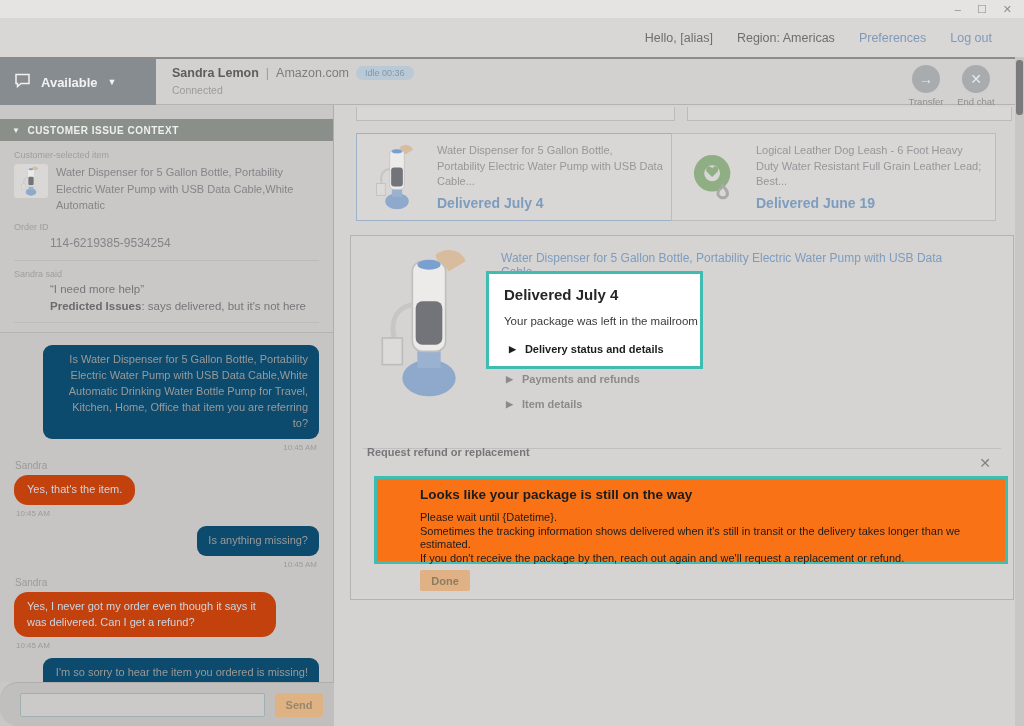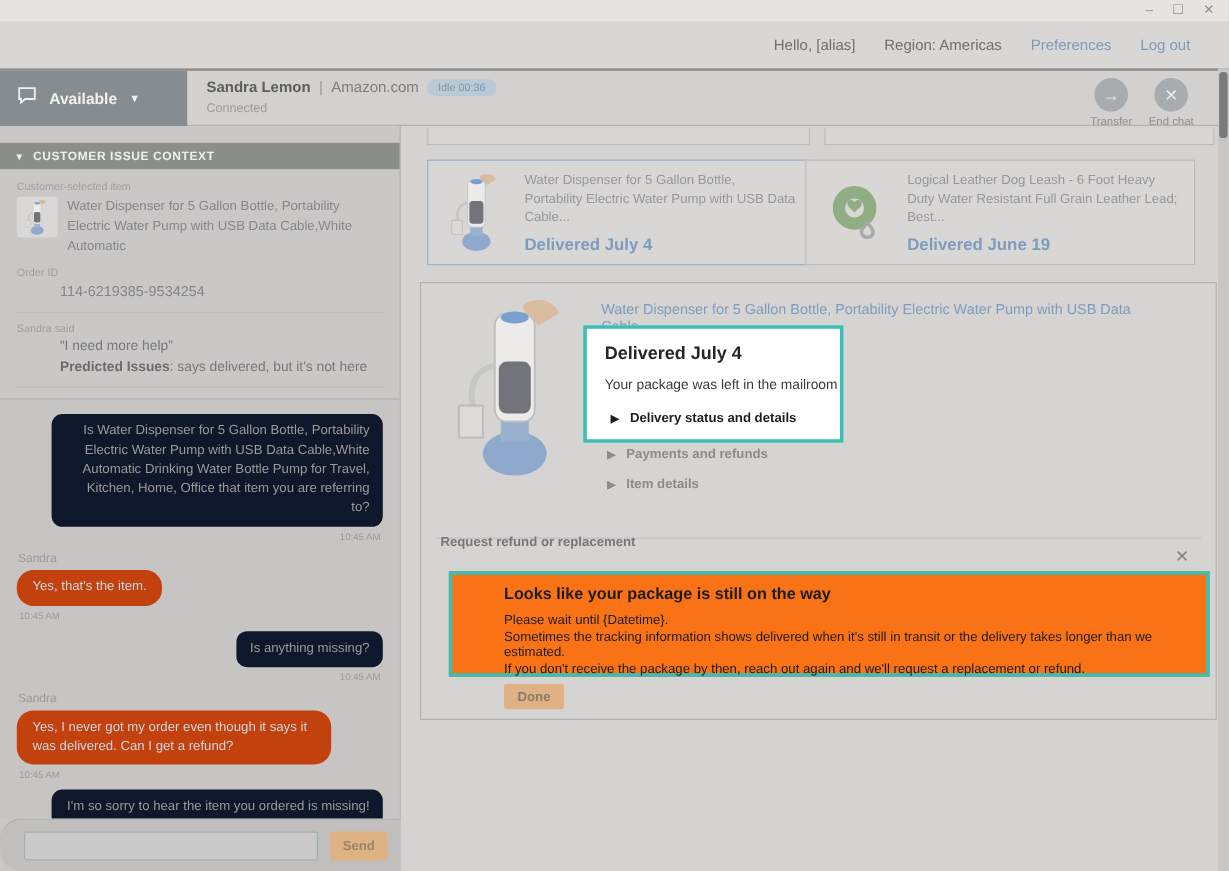--- a/index.html
+++ b/index.html
@@ -54,21 +54,21 @@
   .ctx-div { border-top:1px solid #bcbcba; margin:6px 0 8px; }
   .quote { font-size:11.5px; color:#77777b; margin:4px 0 5px 36px; }
   .predicted { font-size:11.5px; color:#77777b; margin-left:36px; margin-bottom:10px; }
   .predicted b { color:#6b6b6f; }
   .transcript-row { display:flex; align-items:center; gap:9px; font-size:12.5px; color:#8a8a88; padding:8px 0 10px 6px; cursor:pointer; }
   .transcript-row .tri { font-size:9px; }
 
   
   .chat-area { position:absolute; left:0; top:227px; width:333px; height:350px; background:#c6c5c3;
                border-top:1px solid #b4b4b2; padding:12px 14px 0; display:flex; flex-direction:column; overflow:hidden; }
-  .bubble-agent { align-self:flex-end; background:#0f172a; color:#9a9a98; font-size:11px; line-height:1.45;
+  .bubble-agent { align-self:flex-end; background:#0c4a6e; color:#9a9a98; font-size:11px; line-height:1.45;
                   border-radius:9px; padding:7px 11px; max-width:276px; text-align:right; }
   .bubble-cust { align-self:flex-start; background:#c2410c; color:#ccd6e3; font-size:11px; line-height:1.45;
                  border-radius:14px; padding:7px 13px; max-width:262px; }
   .ts-r { align-self:flex-end; font-size:8px; color:#9b9b99; margin:4px 2px 8px; }
   .ts-l { align-self:flex-start; font-size:8px; color:#9b9b99; margin:4px 2px 8px; }
   .sender { font-size:10px; color:#9b9b99; margin:0 0 4px 1px; }
 
   .input-bar { position:absolute; left:0; bottom:0; width:393px; height:44px; background:#c0bfbd; border-top:1px solid #b0afad;
                display:flex; align-items:center; gap:10px; padding:0 12px 0 20px;border-radius:18px; }
   .chat-input { width:245px; height:24px; background:#cbcac8; border:1px solid #9fb0b5; border-radius:2px; outline:none;

